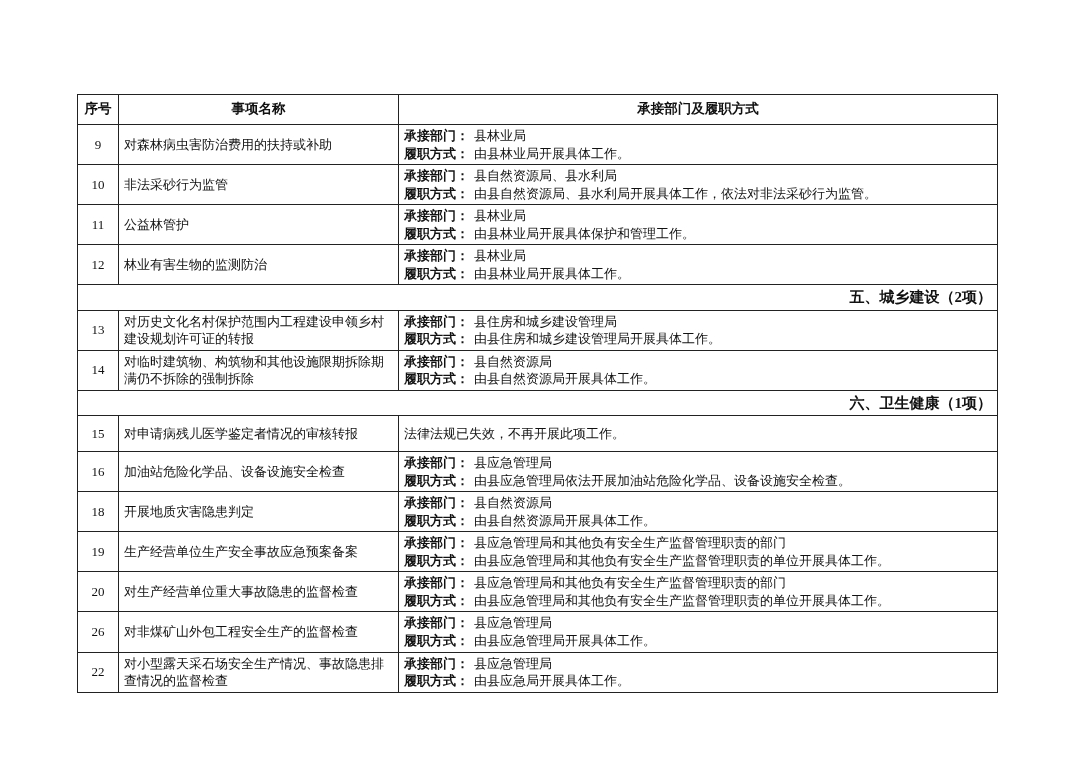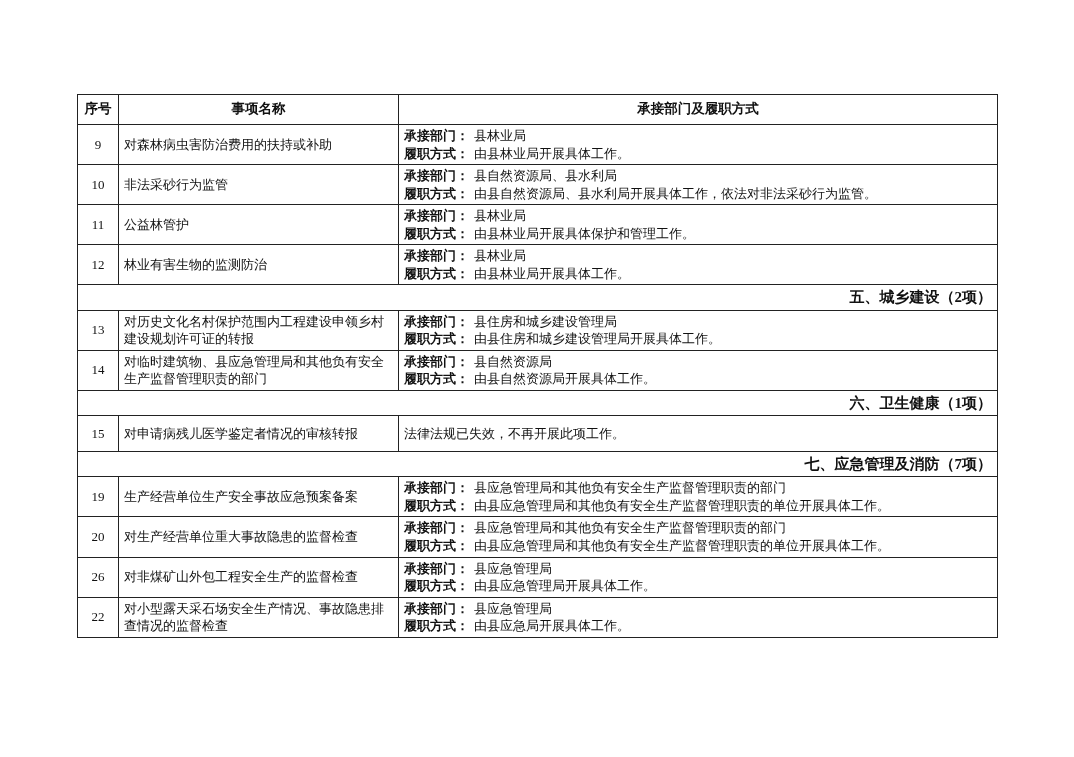--- a/index.html
+++ b/index.html
@@ -108,38 +108,51 @@
         <tr class="item-row">
           <td class="cell-no">13</td>
           <td class="cell-name">对历史文化名村保护范围内工程建设申领乡村建设规划许可证的转报</td>
           <td class="cell-detail">
             <div class="detail-line"><b>承接部门：</b><span class="val">县住房和城乡建设管理局</span></div>
             <div class="detail-line"><b>履职方式：</b><span class="val">由县住房和城乡建设管理局开展具体工作。</span></div>
           </td>
         </tr>
         <tr class="item-row">
           <td class="cell-no">14</td>
-          <td class="cell-name">对临时建筑物、县应急管理局和其他负有安全生产监督管理职责的部门</td>
+          <td class="cell-name">对临时建筑物、构筑物和其他设施限期拆除期满仍不拆除的强制拆除</td>
           <td class="cell-detail">
             <div class="detail-line"><b>承接部门：</b><span class="val">县自然资源局</span></div>
             <div class="detail-line"><b>履职方式：</b><span class="val">由县自然资源局开展具体工作。</span></div>
           </td>
         </tr>
         <tr class="section-row">
           <td colspan="3">六、卫生健康（1项）</td>
         </tr>
         <tr class="item-row">
           <td class="cell-no">15</td>
           <td class="cell-name">对申请病残儿医学鉴定者情况的审核转报</td>
           <td class="cell-detail">
             <div class="note-line">法律法规已失效，不再开展此项工作。</div>
           </td>
         </tr>
-        <tr class="section-row">
-          <td colspan="3">七、应急管理及消防（7项）</td>
+        <tr class="item-row">
+          <td class="cell-no">16</td>
+          <td class="cell-name">加油站危险化学品、设备设施安全检查</td>
+          <td class="cell-detail">
+            <div class="detail-line"><b>承接部门：</b><span class="val">县应急管理局</span></div>
+            <div class="detail-line"><b>履职方式：</b><span class="val">由县应急管理局依法开展加油站危险化学品、设备设施安全检查。</span></div>
+          </td>
+        </tr>
+        <tr class="item-row">
+          <td class="cell-no">18</td>
+          <td class="cell-name">开展地质灾害隐患判定</td>
+          <td class="cell-detail">
+            <div class="detail-line"><b>承接部门：</b><span class="val">县自然资源局</span></div>
+            <div class="detail-line"><b>履职方式：</b><span class="val">由县自然资源局开展具体工作。</span></div>
+          </td>
         </tr>
         <tr class="item-row">
           <td class="cell-no">19</td>
           <td class="cell-name">生产经营单位生产安全事故应急预案备案</td>
           <td class="cell-detail">
             <div class="detail-line"><b>承接部门：</b><span class="val">县应急管理局和其他负有安全生产监督管理职责的部门</span></div>
             <div class="detail-line"><b>履职方式：</b><span class="val">由县应急管理局和其他负有安全生产监督管理职责的单位开展具体工作。</span></div>
           </td>
         </tr>
         <tr class="item-row">

